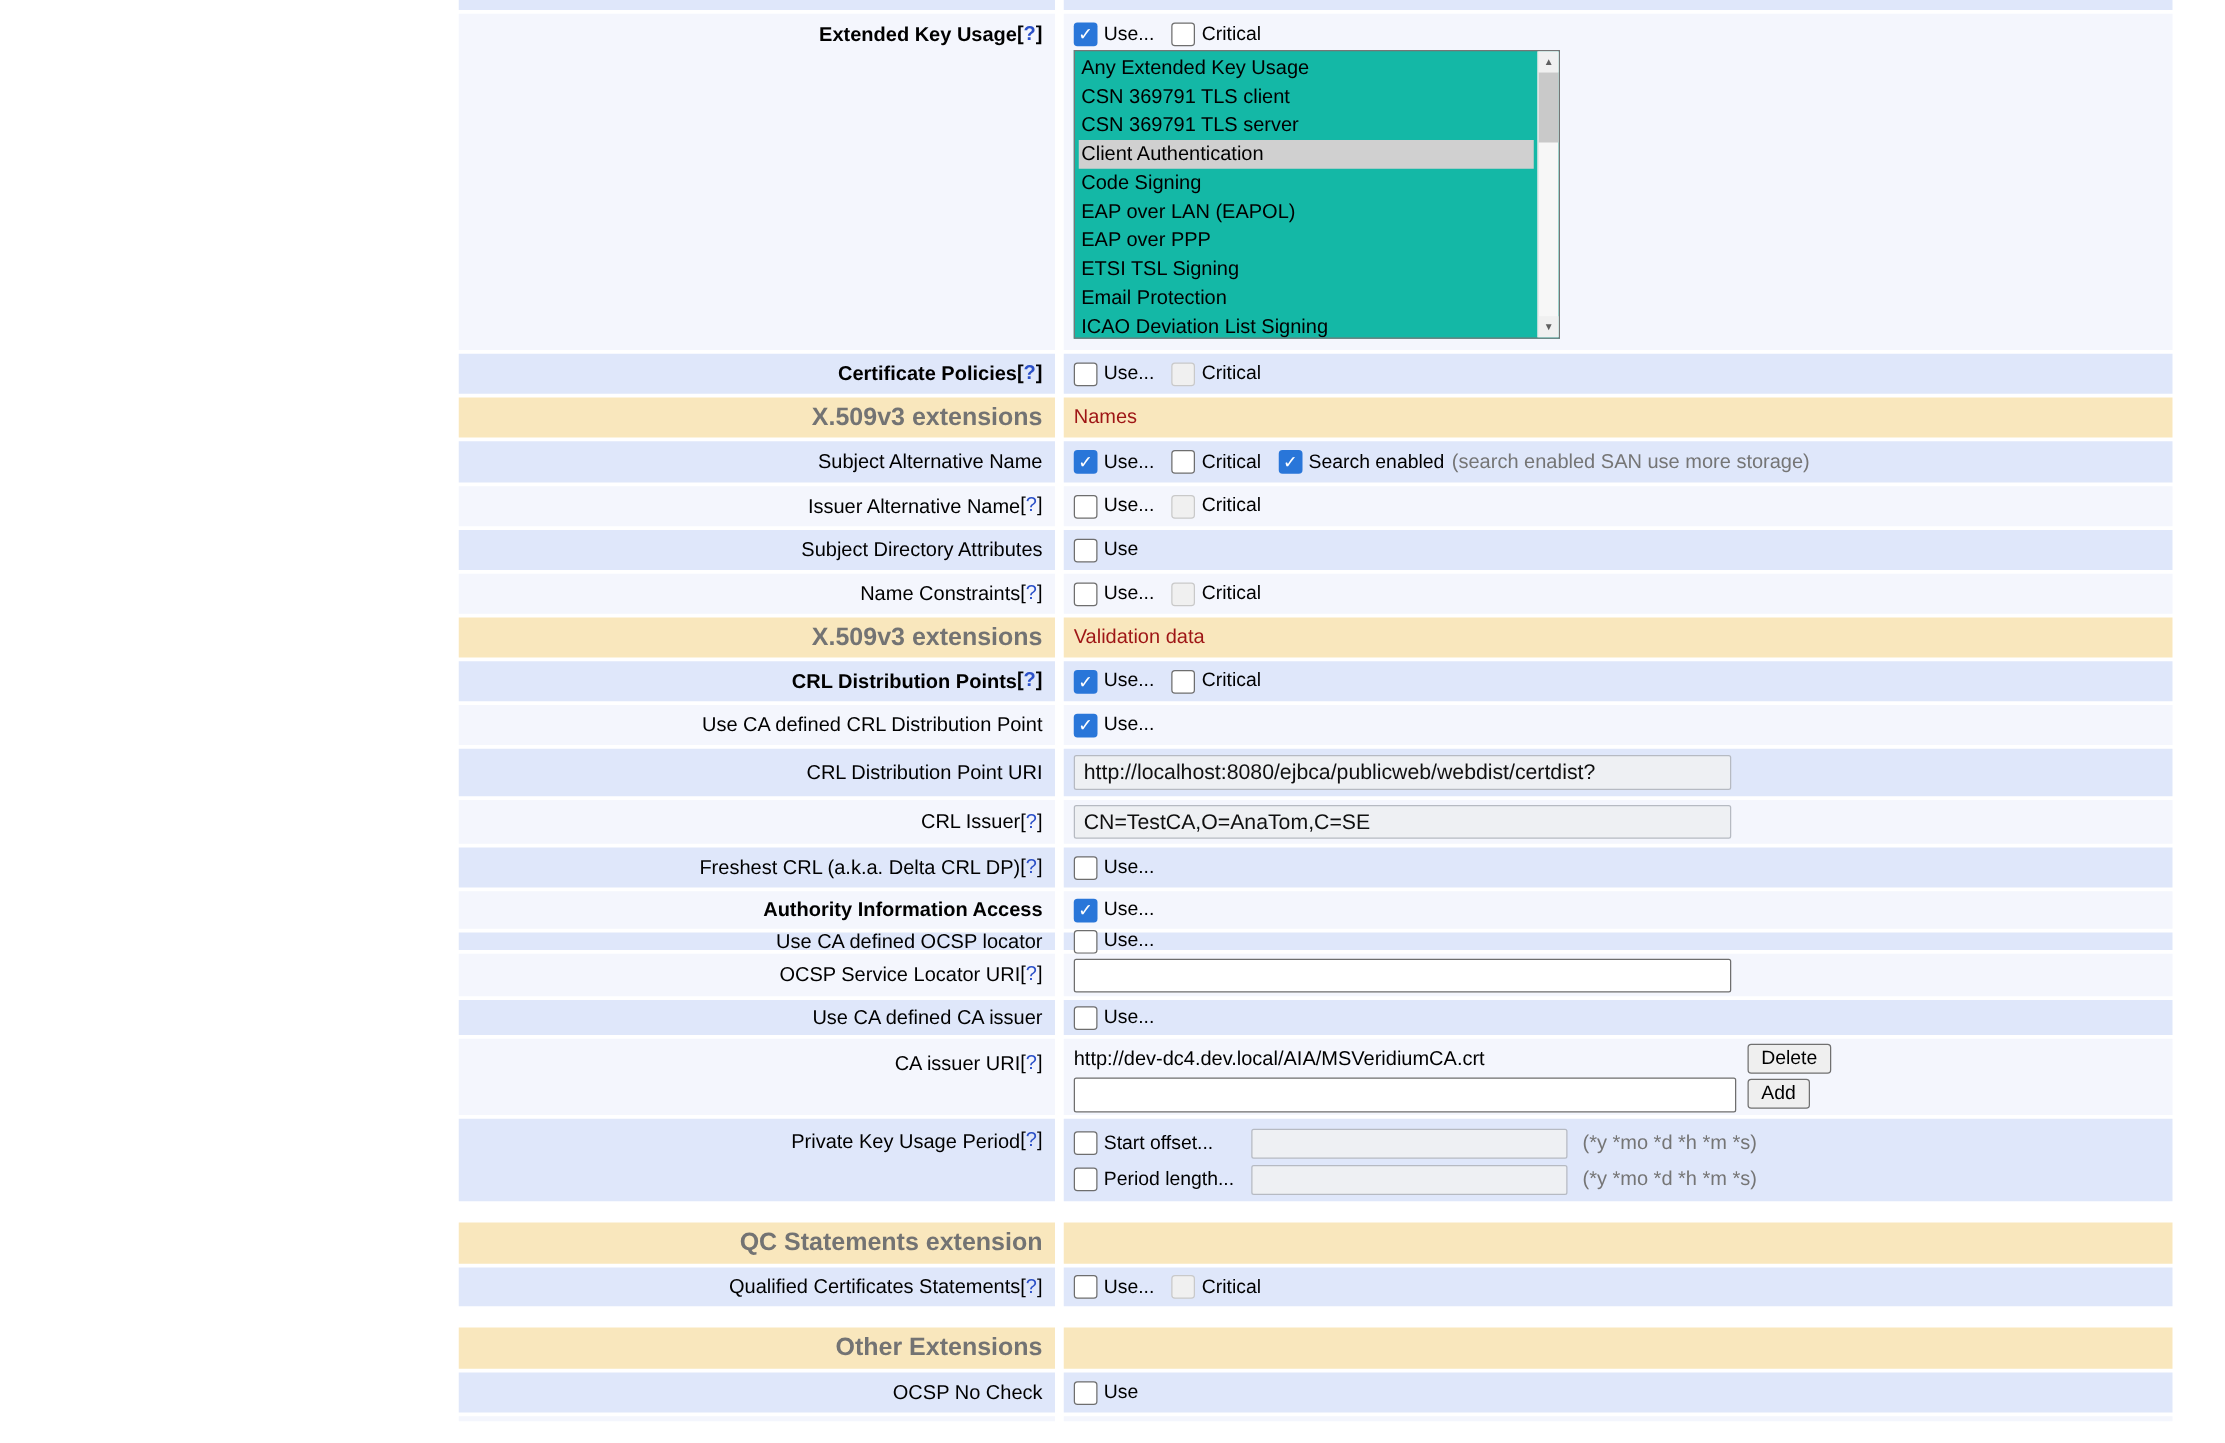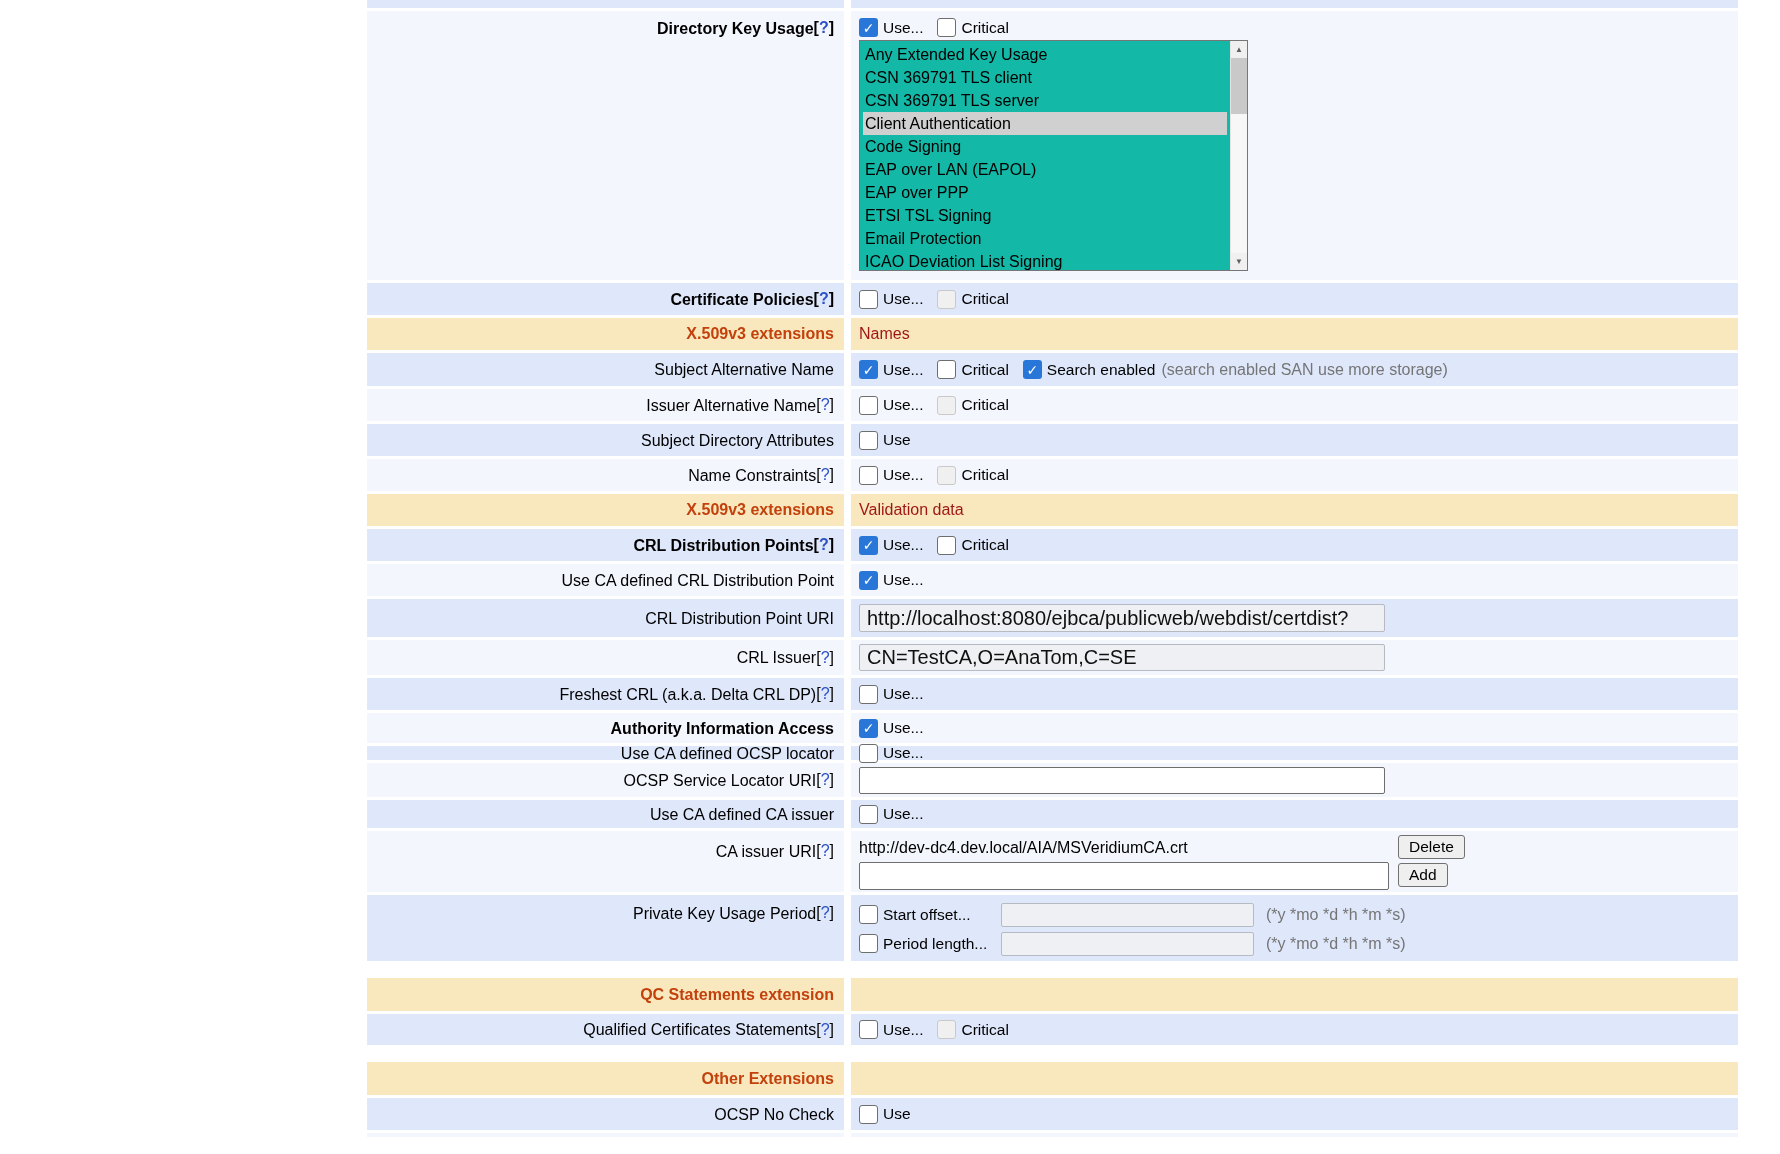--- a/index.html
+++ b/index.html
@@ -14,21 +14,21 @@
   .fcell { flex:1; margin-left:7px; display:flex; align-items:center; padding-left:8px;
            position:relative; }
   .lav .lcell, .lav .fcell { background:#dfe7fa; }
   .wht .lcell, .wht .fcell { background:#f4f6fd; }
   .org .lcell, .org .fcell { background:#f9e7bd; }
 
   .lbl { font-size:16px; text-align:right; line-height:19px; }
   .b { font-weight:bold; }
   .help { font-size:16px; text-decoration:none; color:#000; cursor:pointer; }
   .help .q { color:#2b50c8; }
-  .sechead { font-weight:bold; font-size:16px; color:#c2410c; }
+  .sechead { font-weight:bold; font-size:20px; color:#737373; }
   .secval { font-size:16px; color:#9e1515; }
 
   .cb { width:19px; height:19px; border-radius:3px; display:inline-flex; flex:none;
         align-items:center; justify-content:center; cursor:pointer; }
   .cb.off { background:#fff; border:1.6px solid #6e6e6e; }
   .cb.on  { background:#2976d9; }
   .cb.on::before { content:"✓"; color:#fff; font-size:14px; font-weight:bold; }
   .cb.dis { background:#f0f0f0; border:1.6px solid #c9c9c9; cursor:default; }
   .cbl { font-size:15.5px; margin:0 14px 0 5px; white-space:nowrap; }
   .hint { font-size:16px; color:#757575; white-space:nowrap; }
@@ -39,21 +39,21 @@
          width:calc(100% - 20px); cursor:default; }
   .opt.sel { background:#d0d0d0; }
   .sbar { position:absolute; top:0; right:0; width:17px; height:100%; background:#f7f7f7;
           border-left:1px solid #e4e4e4; }
   .sbtn { position:absolute; right:0; width:16px; height:17px; background:#f0f0f0;
           display:flex; align-items:center; justify-content:center; color:#5f5f5f; font-size:8px; }
   .sbtn.up { top:0; }  .sbtn.up::before { content:"▲"; }
   .sbtn.dn { bottom:0; } .sbtn.dn::before { content:"▼"; }
   .sthumb { position:absolute; right:0; top:17px; width:16px; height:56px; background:#c9c9c9; }
 
-  .inp { font-family:inherit; font-size:20px; padding:0 7px; }
+  .inp { font-family:inherit; font-size:17px; padding:0 7px; }
   .inp:disabled { background:#eef0f3; border:1.5px solid #b6bac2; border-radius:2px; color:#101010; }
   .inp.en { background:#fff; border:1.6px solid #6e6e6e; border-radius:2px; font-size:16px; }
 
   .btn { position:absolute; left:547px; font-family:inherit; font-size:15.5px; color:#000;
          background:#efefef; border:1.5px solid #707070; border-radius:3px; padding:1px 10px;
          height:24px; cursor:pointer; }
 
   .col { display:block; }
   .urltext { display:block; font-size:16px; line-height:24px; padding-top:5px; white-space:nowrap; }
   .pkline { display:flex; align-items:center; height:29px; }
@@ -67,21 +67,21 @@
 <div id="sheet">
 <div id="tbl">
 
   <div class="row lav" style="height:8px">
     <div class="lcell"></div>
         <div class="fcell"></div>
   </div>
 
   <div class="row wht" style="height:269px">
     <div class="lcell" style="align-items:flex-start;padding-top:8px">
-      <span class="lbl b">Directory Key Usage</span>
+      <span class="lbl b">Extended Key Usage</span>
           <a class="help b"><span>[</span><span class="q">?</span><span>]</span></a>
     </div>
     <div class="fcell col" style="padding-top:7px">
       <div style="display:flex;align-items:center">
         <span class="cb on"></span>
         <span class="cbl">Use...</span>
         <span class="cb off"></span>
         <span class="cbl">Critical</span>
       </div>
       <div class="listbox">

